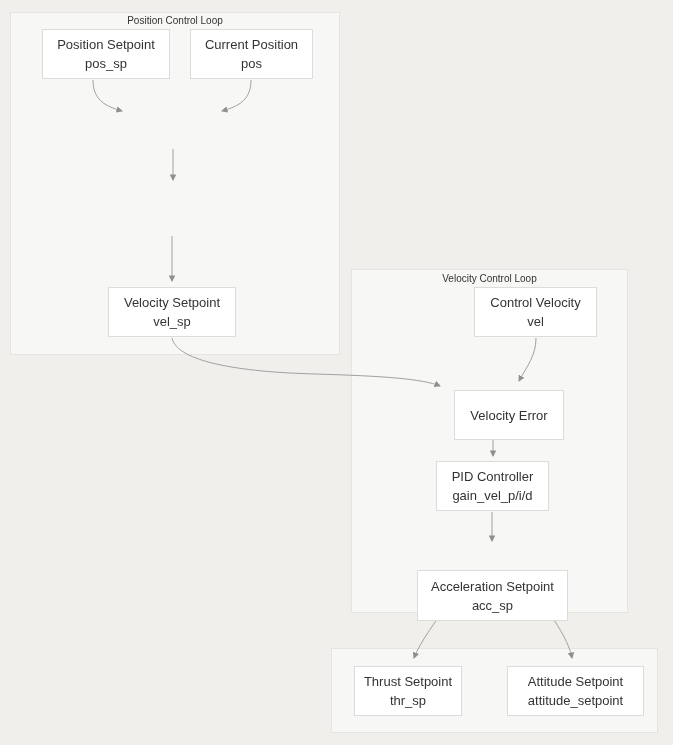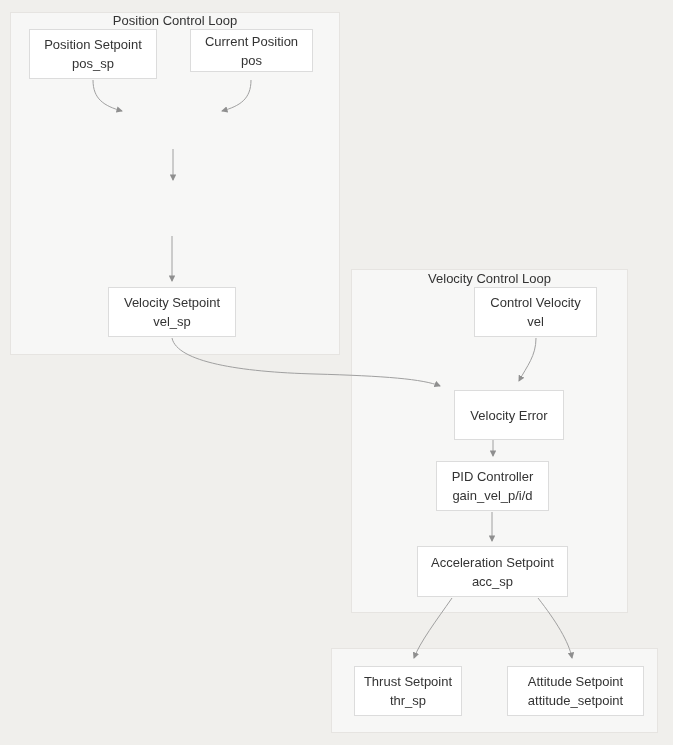--- a/index.html
+++ b/index.html
@@ -18,21 +18,21 @@
   }
   .cluster {
     position: absolute;
     background: #f7f7f6;
     border: 1px solid #e6e4e1;
     box-sizing: border-box;
     z-index: 0;
   }
   .cluster-title {
     position: absolute;
-    font-size: 13px;
+    font-size: 10px;
     line-height: 16px;
     color: #333;
     text-align: center;
     z-index: 0;
     white-space: normal;
   }
   .edges {
     position: absolute;
     left: 0;
     top: 0;
@@ -84,26 +84,26 @@
     <path class="edge" marker-end="url(#arrow)" d="M 173,149 L 173,180"></path>
     <path class="edge" marker-end="url(#arrow)" d="M 172,236 L 172,281"></path>
     <path class="edge" marker-end="url(#arrow)" d="M 172,338 C 177,362 240,372 315,374 C 385,376 423,379 440,386"></path>
     <path class="edge" marker-end="url(#arrow)" d="M 536,338 C 536,356 527,366 519,381"></path>
     <path class="edge" marker-end="url(#arrow)" d="M 493,426 L 493,456"></path>
     <path class="edge" marker-end="url(#arrow)" d="M 492,512 L 492,541"></path>
     <path class="edge" marker-end="url(#arrow)" d="M 452,598 C 436,621 420,642 414,658"></path>
     <path class="edge" marker-end="url(#arrow)" d="M 538,598 C 556,621 569,642 572,658"></path>
   </svg>
 
-  <div class="node" style="left:29px;top:29px;width:128px;height:50px">
+  <div class="node" style="left:42px;top:29px;width:128px;height:50px">
     <span>Position Setpoint</span>
     <span>pos_sp</span>
   </div>
 
-  <div class="node" style="left:190px;top:29px;width:123px;height:43px">
+  <div class="node" style="left:190px;top:29px;width:123px;height:50px">
     <span>Current Position</span>
     <span>pos</span>
   </div>
 
 
 
   <div class="node" style="left:108px;top:287px;width:128px;height:50px">
     <span>Velocity Setpoint</span>
     <span>vel_sp</span>
   </div>
@@ -115,21 +115,21 @@
 
   <div class="node" style="left:454px;top:390px;width:110px;height:50px">
     <span>Velocity Error</span>
   </div>
 
   <div class="node" style="left:436px;top:461px;width:113px;height:50px">
     <span>PID Controller</span>
     <span>gain_vel_p/i/d</span>
   </div>
 
-  <div class="node" style="left:417px;top:546px;width:151px;height:51px">
+  <div class="node" style="left:417px;top:570px;width:151px;height:51px">
     <span>Acceleration Setpoint</span>
     <span>acc_sp</span>
   </div>
 
   <div class="node" style="left:354px;top:666px;width:108px;height:50px">
     <span>Thrust Setpoint</span>
     <span>thr_sp</span>
   </div>
 
   <div class="node" style="left:507px;top:666px;width:137px;height:50px">

